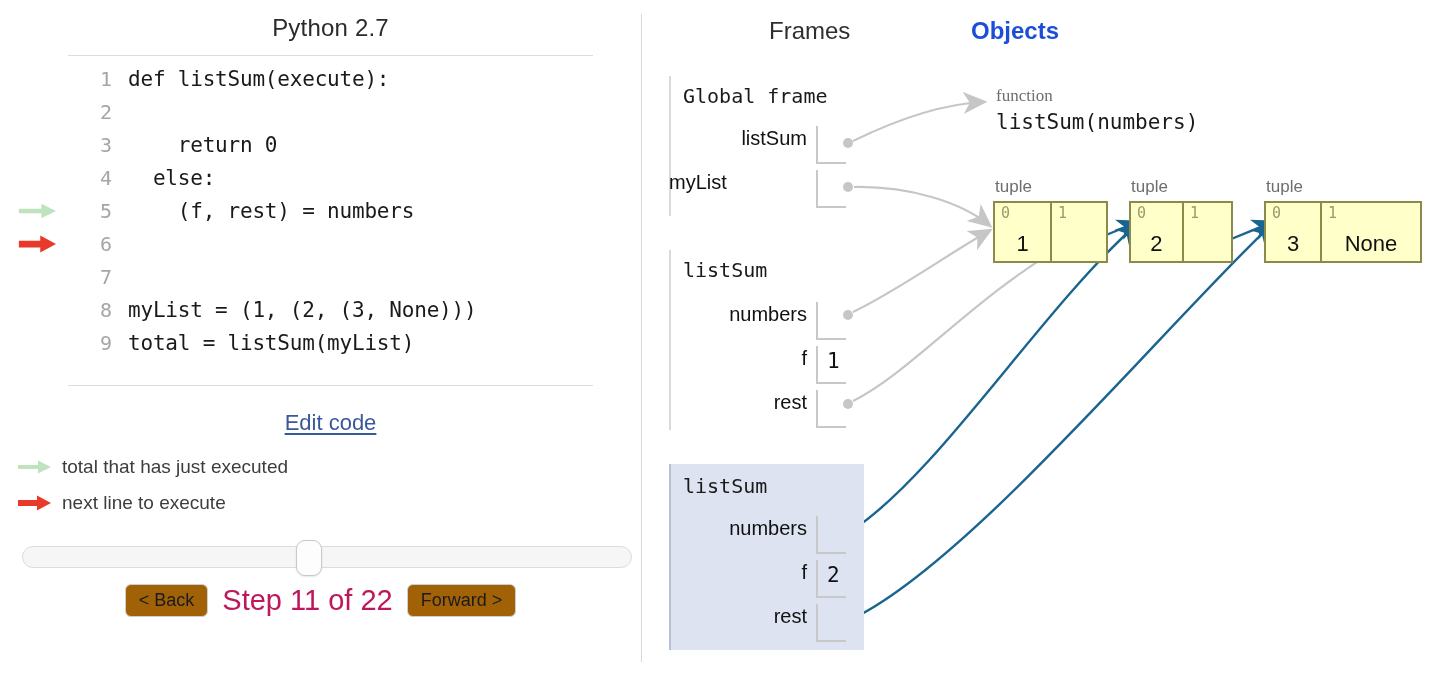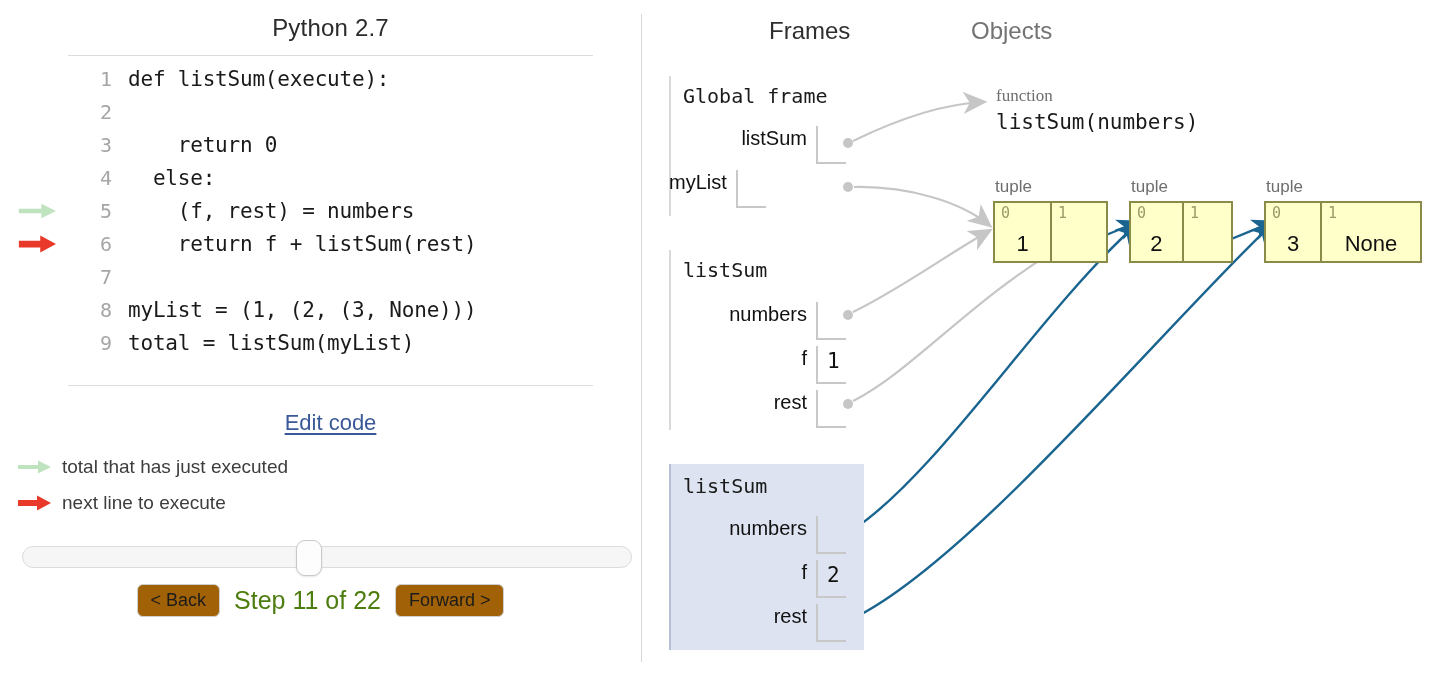--- a/index.html
+++ b/index.html
@@ -39,29 +39,29 @@
   #slider-track{position:absolute;left:22px;top:546px;width:610px;height:22px;
     border:1px solid #dcdcdc;border-radius:11px;background:#f6f6f6;box-sizing:border-box;}
   #slider-handle{position:absolute;left:283px;top:540px;width:26px;height:36px;
     border:1px solid #c9c9c9;border-radius:9px;background:#fdfdfd;box-sizing:border-box;
     box-shadow:0 1px 2px rgba(0,0,0,.10);}
 
   #step-controls{position:absolute;left:0;top:584px;width:641px;display:flex;
     align-items:center;justify-content:center;gap:14px;}
   .stepbtn{border:1px solid #cfcfcf;border-radius:6px;background:#a16207;
     padding:5px 13px;font-size:18px;color:#1b1b1b;box-sizing:border-box;cursor:pointer;}
-  #step-label{font-size:25px;color:#4d7c0f;}
+  #step-label{font-size:29px;color:#be185d;}
 
   #footer{position:absolute;left:18px;top:641px;font-size:19px;color:#1b1b1b;}
   #footer a{color:#3b5998;text-decoration:underline;text-underline-offset:2px;}
 
   
   #right-panel{position:absolute;left:641px;top:0;width:850px;height:683px;}
   #frames-title{position:absolute;left:128px;top:17px;font-size:24px;color:#2f2f2f;}
-  #objects-title{position:absolute;left:330px;top:17px;font-size:24px;color:#737373;}
+  #objects-title{position:absolute;left:330px;top:17px;font-size:24px;color:#1d4ed8;font-weight:bold;}
 
   .frame{position:absolute;box-sizing:border-box;}
   .frame-rule{position:absolute;left:0;top:0;width:2px;background:#d9d9d9;}
   .frame-name{font-size:20px;color:#1a1a1a;
     font-family:"DejaVu Sans Mono","Liberation Mono",monospace;}
   .var-row{position:absolute;display:flex;align-items:flex-start;}
   .var-label{font-size:20px;color:#111;text-align:right;padding-right:9px;line-height:24px;}
   .var-cell{position:relative;min-width:36px;height:38px;border-left:2px solid #c8c8c8;}
   .var-cell::after{content:"";position:absolute;left:0;bottom:0;width:28px;height:2px;background:#c8c8c8;}
   .var-val{font-size:21px;color:#111;padding-left:9px;line-height:30px;
@@ -115,21 +115,20 @@
           <path d="M0 6 H20 V1.5 L33 8 L20 14.5 V10 H0 Z" fill="#bfe3bf"></path>
         </svg>
         <span class="lineno">5</span>
         <span class="ltext">    (f, rest) = numbers</span>
       </div>
       <div class="cline">
         <svg class="arrow-marker" viewBox="0 0 34 16">
           <path d="M0 5 H19 V0.5 L33 8 L19 15.5 V11 H0 Z" fill="#e8392b"></path>
         </svg>
         <span class="lineno">6</span>
-        <span class="ltext">    return f + listSum(rest)</span>
       </div>
       <div class="cline">
         <span class="lineno">7</span>
         <span class="ltext"></span>
       </div>
       <div class="cline">
         <span class="lineno">8</span>
         <span class="ltext">myList = (1, (2, (3, None)))</span>
       </div>
       <div class="cline">
@@ -210,21 +209,21 @@
     <path d="M213 618 C 330 560, 520 330, 631 224" stroke="#1a6490" stroke-width="2.4" fill="none" marker-end="url(#ahBlue)"></path>
   </svg>
 
   <div class="frame" id="frame-global" style="left:28px;top:76px;width:185px;height:140px;">
     <div class="frame-rule" style="height:140px;"></div>
     <div class="frame-name" style="position:absolute;left:14px;top:8px;">Global frame</div>
     <div class="var-row" style="left:0px;top:50px;width:185px;justify-content:flex-end;">
       <span class="var-label">listSum</span>
       <span class="var-cell"></span>
     </div>
-    <div class="var-row" style="left:0px;top:94px;width:185px;justify-content:flex-start;">
+    <div class="var-row" style="left:0px;top:94px;width:185px;justify-content:space-between;">
       <span class="var-label">myList</span>
       <span class="var-cell"></span>
     </div>
   </div>
 
   <div class="frame" id="frame-2" style="left:28px;top:250px;width:185px;height:180px;">
     <div class="frame-rule" style="height:180px;"></div>
     <div class="frame-name" style="position:absolute;left:14px;top:8px;">listSum</div>
     <div class="var-row" style="left:0px;top:52px;width:185px;justify-content:flex-end;">
       <span class="var-label">numbers</span>

